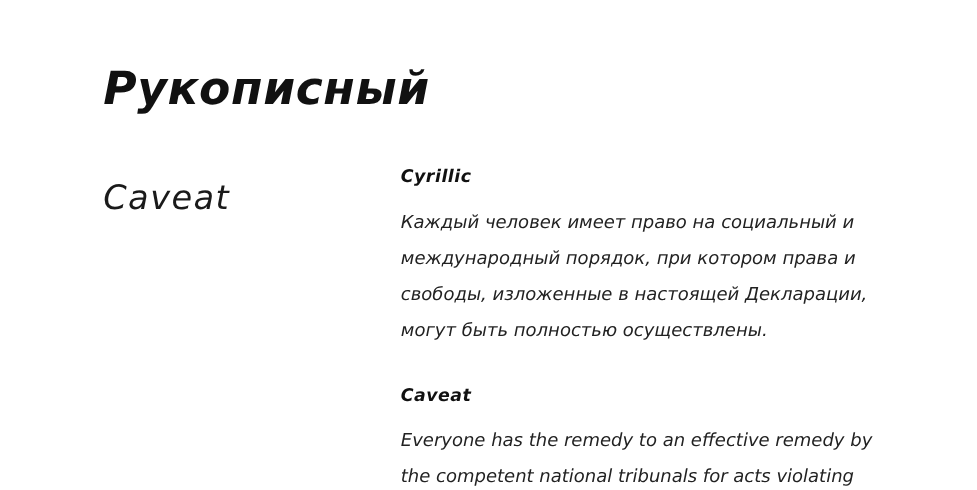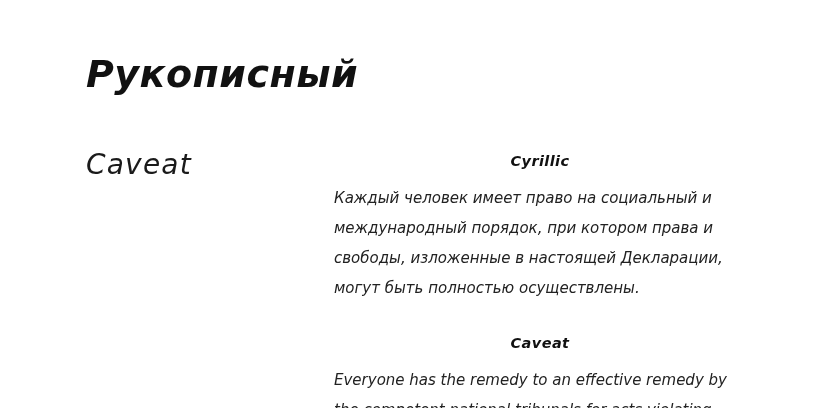--- a/index.html
+++ b/index.html
@@ -53,22 +53,21 @@
   .sample-block {
     margin-bottom: 32px;
   }
   .sample-heading {
     font-family: "DejaVu Sans", sans-serif;
     font-size: 14.5px;
     font-weight: 700;
     font-style: italic;
     letter-spacing: 0.4px;
     color: #111111;
-    margin: 13px 0 14px 0;
-    text-align: center;
+    margin: 0 0 14px 0;
   }
   .sample-body {
     font-family: "DejaVu Sans", sans-serif;
     font-size: 15px;
     font-style: italic;
     line-height: 2.0;
     color: #222222;
     margin: 0;
     max-width: 400px;
   }

